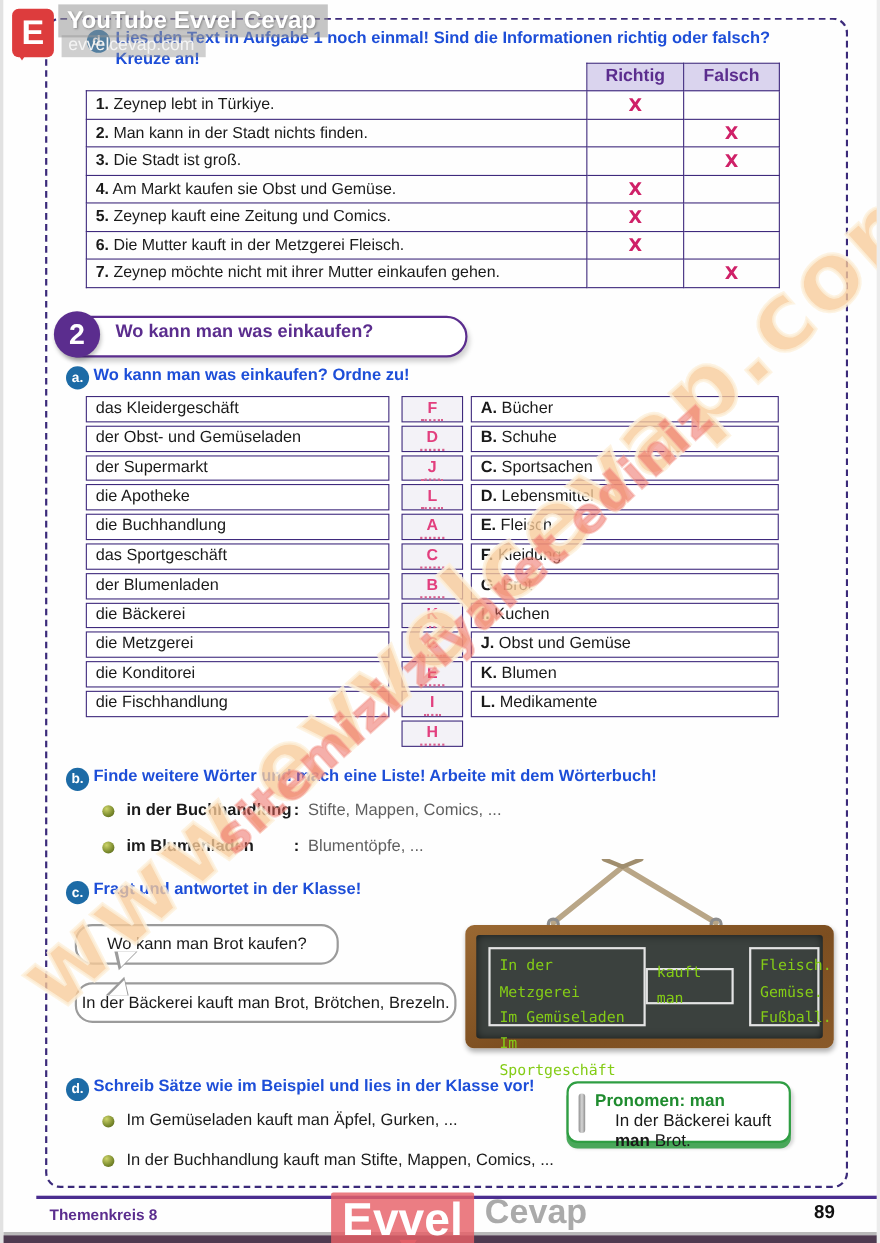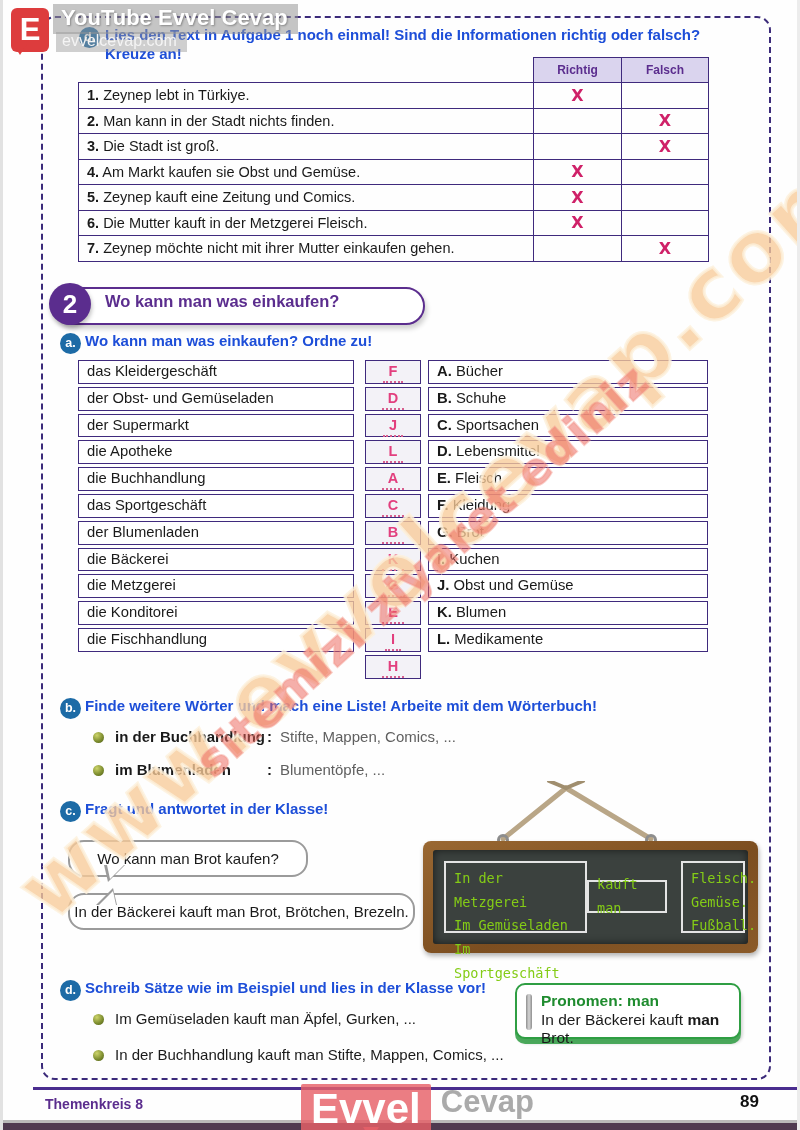--- a/index.html
+++ b/index.html
@@ -9,21 +9,21 @@
   
   .frame{position:absolute;left:38px;top:16px;width:726px;height:1060px;border:2px dashed #3b2a7a;border-radius:14px;}
   
   .tcircle{position:absolute;width:21px;height:21px;border-radius:50%;background:#1d6ba6;color:#fff;
            font-weight:bold;font-size:12.5px;text-align:center;line-height:21px;}
   .ttitle{position:absolute;font-weight:bold;font-size:15px;color:#1d4ed8;white-space:nowrap;}
   
   table.tf{position:absolute;left:75px;top:57px;border-collapse:collapse;table-layout:fixed;}
   table.tf td,table.tf th{border:1.5px solid #3f2a7d;font-size:14.5px;padding:0 0 0 8px;height:24.5px;text-align:left;}
   table.tf .nohead{border:none;background:transparent;}
-  table.tf th.hd{background:#dad4ee;color:#5b2d8e;font-size:12px;text-align:center;padding:0;height:18px;}
+  table.tf th.hd{background:#dad4ee;color:#5b2d8e;font-size:16px;text-align:center;padding:0;height:18px;}
   table.tf td.mark{text-align:center;padding:0;color:#cf2168;font-weight:bold;font-size:16px;font-family:"DejaVu Sans",sans-serif;}
   .num{font-weight:bold;}
   
   .pill{position:absolute;left:50px;top:287px;width:368px;height:34px;background:#fff;border:2.5px solid #5b2d8e;
         border-radius:19px;box-shadow:2px 4px 5px rgba(0,0,0,.18);}
   .pill-text{position:absolute;left:102px;top:292px;font-weight:bold;font-size:16.5px;color:#5b2d8e;}
   .sec-circle{position:absolute;left:46px;top:283px;width:42px;height:42px;border-radius:50%;background:#5b2d8e;
         color:#fff;font-weight:bold;font-size:26px;text-align:center;line-height:42px;box-shadow:1px 3px 4px rgba(0,0,0,.25);}
   
   .col{position:absolute;display:flex;flex-direction:column;gap:3px;}
@@ -53,26 +53,26 @@
   
   .chalk-wrap{position:absolute;left:420px;top:781px;width:335px;height:174px;}
   .board{position:absolute;left:0;top:60px;width:335px;height:112px;border-radius:8px;
          background:linear-gradient(160deg,#9a6832 0%,#7c4e20 55%,#8a5a29 100%);
          box-shadow:1px 3px 5px rgba(0,0,0,.3);}
   .slate{position:absolute;left:10px;top:9px;right:10px;bottom:9px;background:#3b413e;border-radius:3px;
          box-shadow:inset 0 0 8px rgba(0,0,0,.6);}
   .chalkbox{position:absolute;border:2px solid #e4e4e4;color:#84cc16;font-family:"DejaVu Sans Mono",monospace;
          font-size:13.5px;line-height:1.75;padding:4px 8px;box-sizing:border-box;}
   
-  .gbox{position:absolute;left:512px;top:983px;width:226px;height:56px;background:#fff;border:2.5px solid #2f9e43;
+  .gbox{position:absolute;left:512px;top:983px;width:204px;height:56px;background:#fff;border:2.5px solid #2f9e43;
         border-radius:10px;box-shadow:0 5px 0 rgba(47,158,67,.85),2px 5px 3px rgba(0,0,0,.15);padding:7px 10px 0 24px;box-sizing:border-box;}
   .gspine{position:absolute;left:9px;top:9px;width:6px;height:36px;border-radius:3px;
         background:linear-gradient(90deg,#8f8f8f,#d6d6d6,#8f8f8f);}
   .gtitle{color:#1f8c2f;font-weight:bold;font-size:15.5px;}
-  .gsent{font-size:15.5px;margin-top:1px;}
+  .gsent{font-size:15.5px;margin-top:1px;margin-left:18px;}
   
   .f-line{position:absolute;left:30px;top:1087px;width:765px;height:2.5px;background:#4a2d8f;}
   .f-left{position:absolute;left:42px;top:1096px;font-weight:bold;font-size:14px;color:#5b2d8e;}
   .f-page{position:absolute;right:38px;top:1092px;font-weight:bold;font-size:17px;color:#111;}
   .f-logo{position:absolute;left:298px;top:1084px;display:flex;align-items:flex-start;z-index:46;}
   .f-logo-red{position:relative;background:rgba(231,96,104,.82);color:#fff;font-weight:bold;font-size:42px;
         padding:1px 10px 3px 10px;border-radius:2px;}
   .f-logo-red::after{content:"";position:absolute;left:62px;bottom:-12px;border:8px solid transparent;
         border-top:13px solid rgba(231,96,104,.82);}
   .f-logo-gray{color:rgba(155,155,155,.85);font-weight:bold;font-size:31px;margin-left:10px;}

